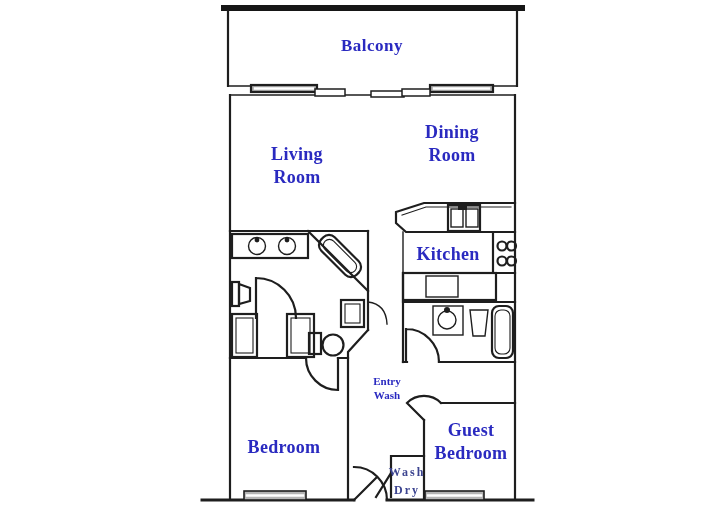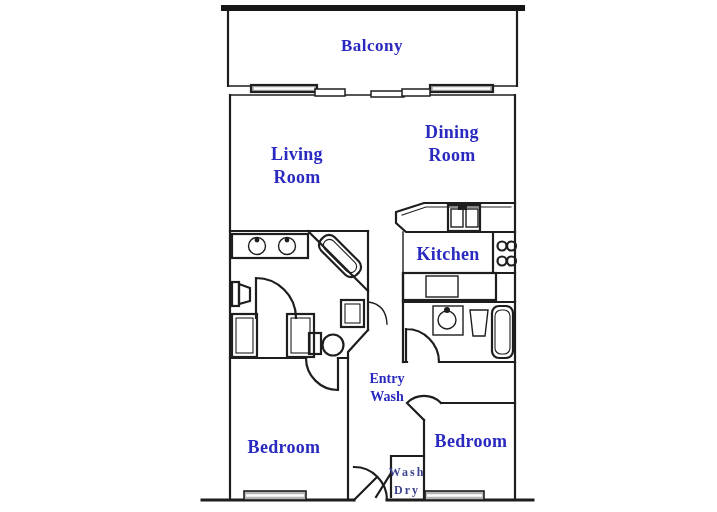--- a/index.html
+++ b/index.html
@@ -19,21 +19,21 @@
   .glass-lite{fill:#ffffff !important;stroke-width:1.5 !important;}
   .win{fill:#b4b4b4 !important;stroke-width:1.6 !important;}
   .white-line{stroke:#ffffff !important;stroke-width:2.4 !important;}
   .ink{fill:#1e1e1e !important;stroke:none !important;}
   .lbl{
     position:absolute;transform:translate(-50%,-50%);
     font-weight:bold;color:#2a2ac0;text-align:center;line-height:1.28;white-space:nowrap;
   }
   .lbl-lg{font-size:17px;letter-spacing:.5px;}
   .lbl-md{font-size:18px;letter-spacing:.3px;}
-  .lbl-sm{font-size:14px;}
+  .lbl-sm{font-size:11px;}
   .lbl-xs{font-size:12px;letter-spacing:2px;color:#3c4490;line-height:1.5;}
 </style>
 </head>
 <body>
 
 <div class="stage">
 
   <svg class="plan-svg" width="717" height="512" viewBox="0 0 717 512">
 
     <g>
@@ -172,20 +172,21 @@
   <div class="lbl lbl-sm" style="left:371px;top:388px;">
     <div>Entry</div>
     <div>Wash</div>
   </div>
 
   <div class="lbl lbl-md" style="left:268px;top:448px;">
     <div>Bedroom</div>
   </div>
 
   <div class="lbl lbl-md" style="left:455px;top:442px;">
+    <div>Guest</div>
     <div>Bedroom</div>
   </div>
 
   <div class="lbl lbl-xs" style="left:391px;top:481px;">
     <div>Wash</div>
     <div>Dry</div>
   </div>
 
 </div>
 

